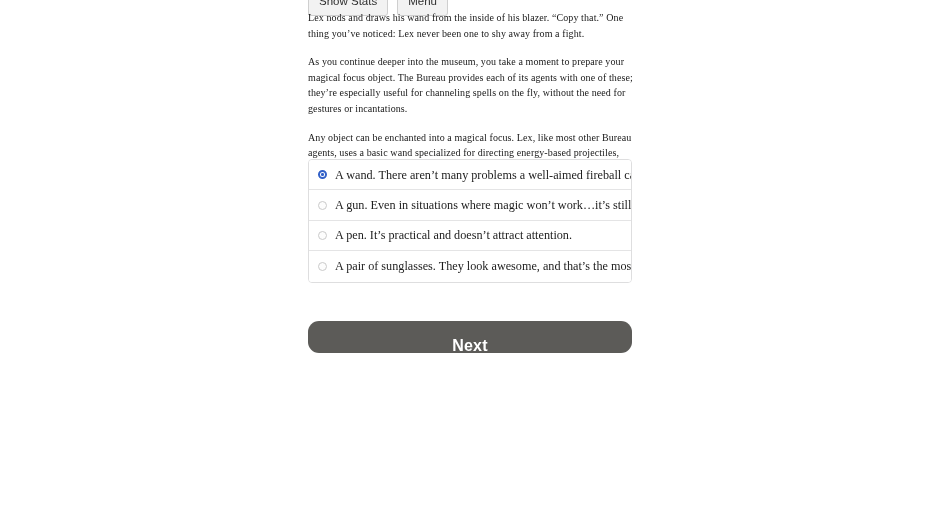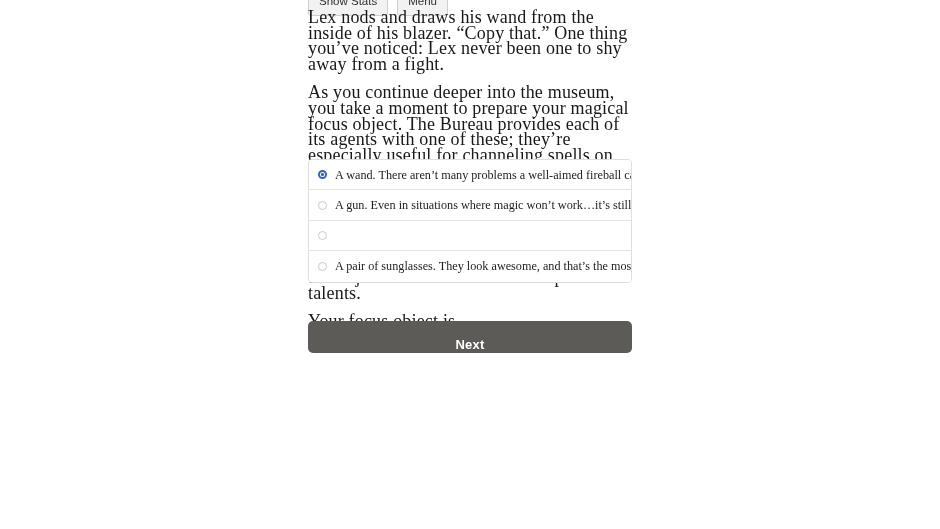--- a/index.html
+++ b/index.html
@@ -42,21 +42,21 @@
 
   
   .story {
     position: absolute;
     left: 308px;
     top: 10px;
     width: 326px;
   }
   .story p {
     margin: 0 0 13px 0;
-    font-size: 18px;
+    font-size: 10px;
     line-height: 15.6px;
     color: #181818;
     letter-spacing: 0.01em;
   }
   .story p.prompt {
     margin-bottom: 0;
   }
 
   
   .choices {
@@ -118,23 +118,23 @@
   
   .next-btn {
     position: absolute;
     left: 308px;
     top: 321px;
     width: 324px;
     height: 28px;
     background: #5c5b58;
     color: #ffffff;
     border: none;
-    border-radius: 5px;
+    border-radius: 11px;
     font-family: "Liberation Sans", "DejaVu Sans", sans-serif;
-    font-size: 13px;
+    font-size: 16px;
     font-weight: bold;
     letter-spacing: 0.2px;
     cursor: pointer;
     padding: 16px;
     box-sizing: border-box;
   }
 </style>
 </head>
 <body>
 
@@ -158,20 +158,21 @@
   </div>
 
 
   <div class="choice-row">
     <span class="radio"></span>
     <span class="choice-label">A gun. Even in situations where magic won’t work…it’s still a gun.</span>
   </div>
 
   <div class="choice-row">
     <span class="radio"></span>
+    <span class="choice-label">A pen. It’s practical and doesn’t attract attention.</span>
   </div>
 
   <div class="choice-row">
     <span class="radio"></span>
     <span class="choice-label">A pair of sunglasses. They look awesome, and that’s the most important thing.</span>
   </div>
 
 </div>
 
 <button class="next-btn">Next</button>

